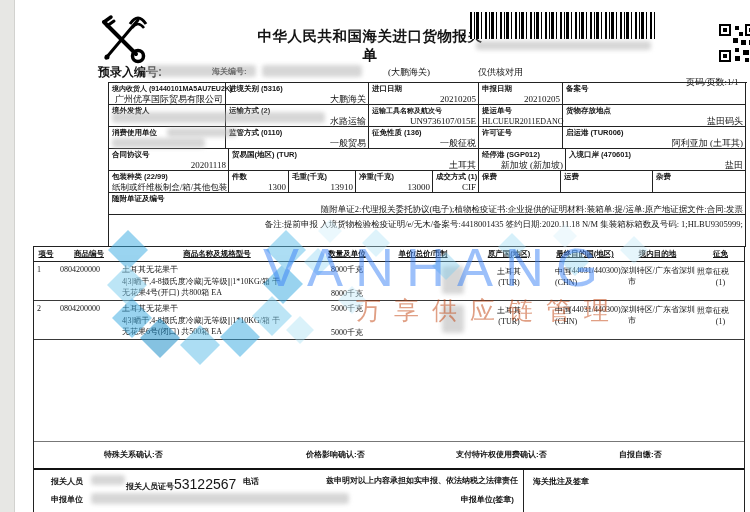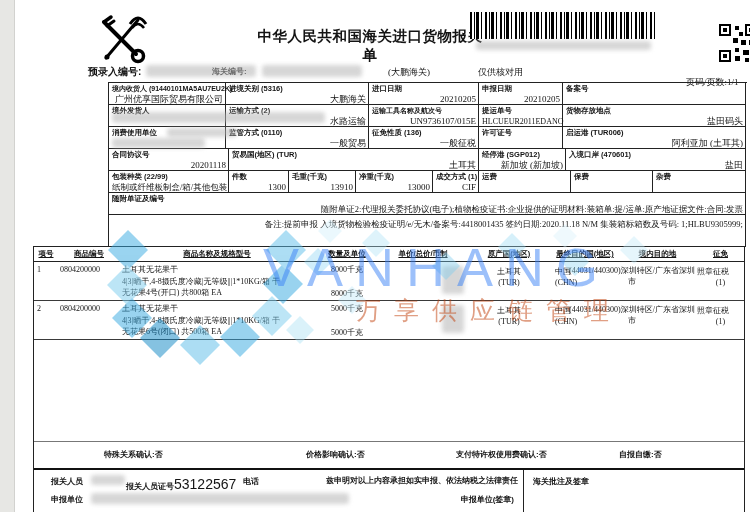--- a/index.html
+++ b/index.html
@@ -56,21 +56,21 @@
     <line x1="10" y1="8" x2="42" y2="40" stroke="#000" stroke-width="4" stroke-linecap="round"></line>
     <circle cx="44" cy="42" r="5.5" fill="none" stroke="#000" stroke-width="3.5"></circle>
     <line x1="10" y1="8" x2="17" y2="3" stroke="#000" stroke-width="3.5" stroke-linecap="round"></line>
     <line x1="13" y1="12" x2="20" y2="7" stroke="#000" stroke-width="3" stroke-linecap="round"></line>
     <line x1="44" y1="6" x2="12" y2="44" stroke="#000" stroke-width="3" stroke-linecap="round"></line>
     <path d="M36,10 Q44,-2 52,10" fill="none" stroke="#000" stroke-width="3"></path>
     <path d="M38,14 Q44,6 50,14" fill="none" stroke="#000" stroke-width="2.5"></path>
     <circle cx="13" cy="43" r="2.5" fill="#000"></circle>
   </svg>
 </div>
-<div class="abs lbl" style="left:88px;top:67px;font-size:10px">预录入编号:</div>
+<div class="abs lbl" style="left:98px;top:67px;font-size:12px">预录入编号:</div>
 <div class="abs blur" style="left:146px;top:65px;width:110px;height:12px"></div>
 <div class="abs lbl" style="left:212px;top:67px;font-size:8px">海关编号:</div>
 <div class="abs blur" style="left:262px;top:65px;width:100px;height:12px"></div>
 <div id="title" class="abs">中华人民共和国海关进口货物报关单</div>
 <div class="abs sub" style="left:388px;top:66px">(大鹏海关)</div>
 <div class="abs sub" style="left:478px;top:66px">仅供核对用</div>
 <div class="abs sub" style="left:686px;top:76px">页码/页数:1/1</div>
 <div id="barcode" class="abs"></div>
 <div class="abs blur" style="left:476px;top:41px;width:175px;height:9px"></div>
 <div class="abs" style="left:719px;top:24px;width:31px;height:40px;overflow:hidden">
@@ -194,26 +194,26 @@
       <div class="val">13910</div>
     </div>
     <div class="c" style="width:77px">
       <div class="lbl">净重(千克)</div>
       <div class="val">13000</div>
     </div>
     <div class="c" style="width:46px">
       <div class="lbl">成交方式 (1)</div>
       <div class="val">CIF</div>
     </div>
+    <div class="c" style="width:82px">
+      <div class="lbl">保费</div>
+      <div class="val"></div>
+    </div>
     <div class="c" style="width:92px">
       <div class="lbl">运费</div>
-      <div class="val"></div>
-    </div>
-    <div class="c" style="width:82px">
-      <div class="lbl">保费</div>
       <div class="val"></div>
     </div>
     <div class="c" style="width:93px">
       <div class="lbl">杂费</div>
       <div class="val"></div>
     </div>
   </div>
   <div class="trow">
     <div class="c" style="width:637px">
       <div class="lbl">随附单证及编号</div>

